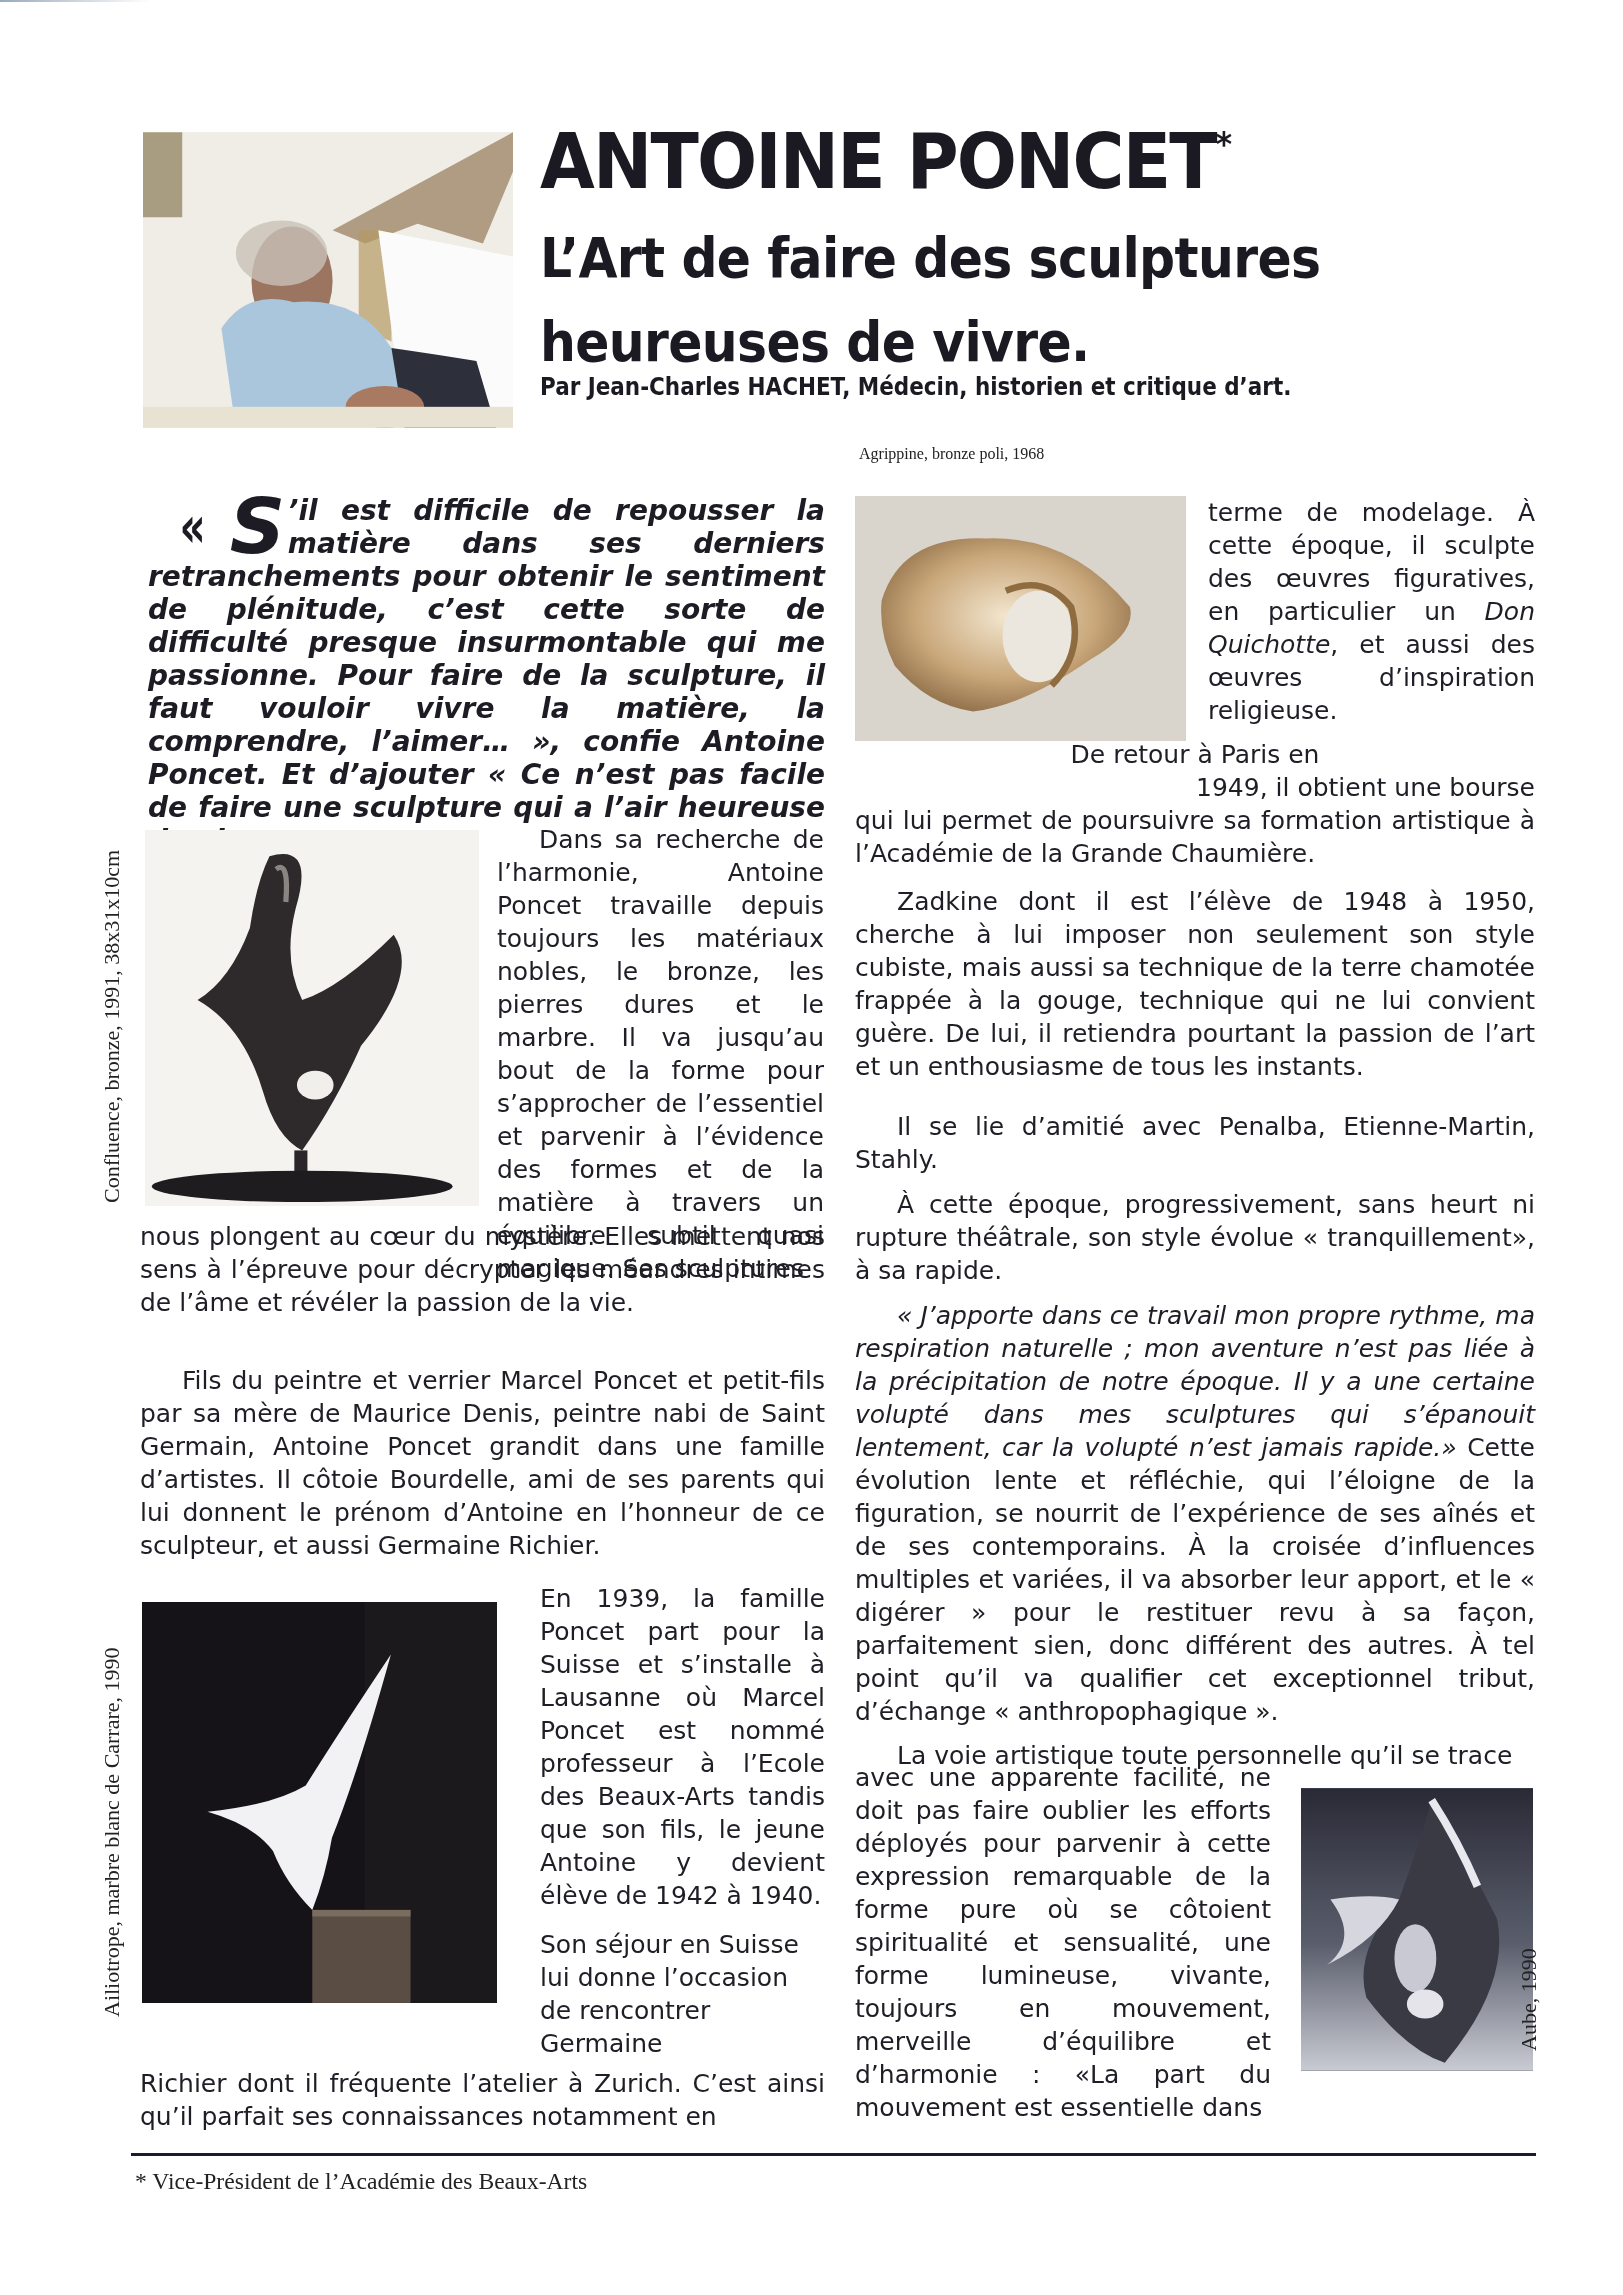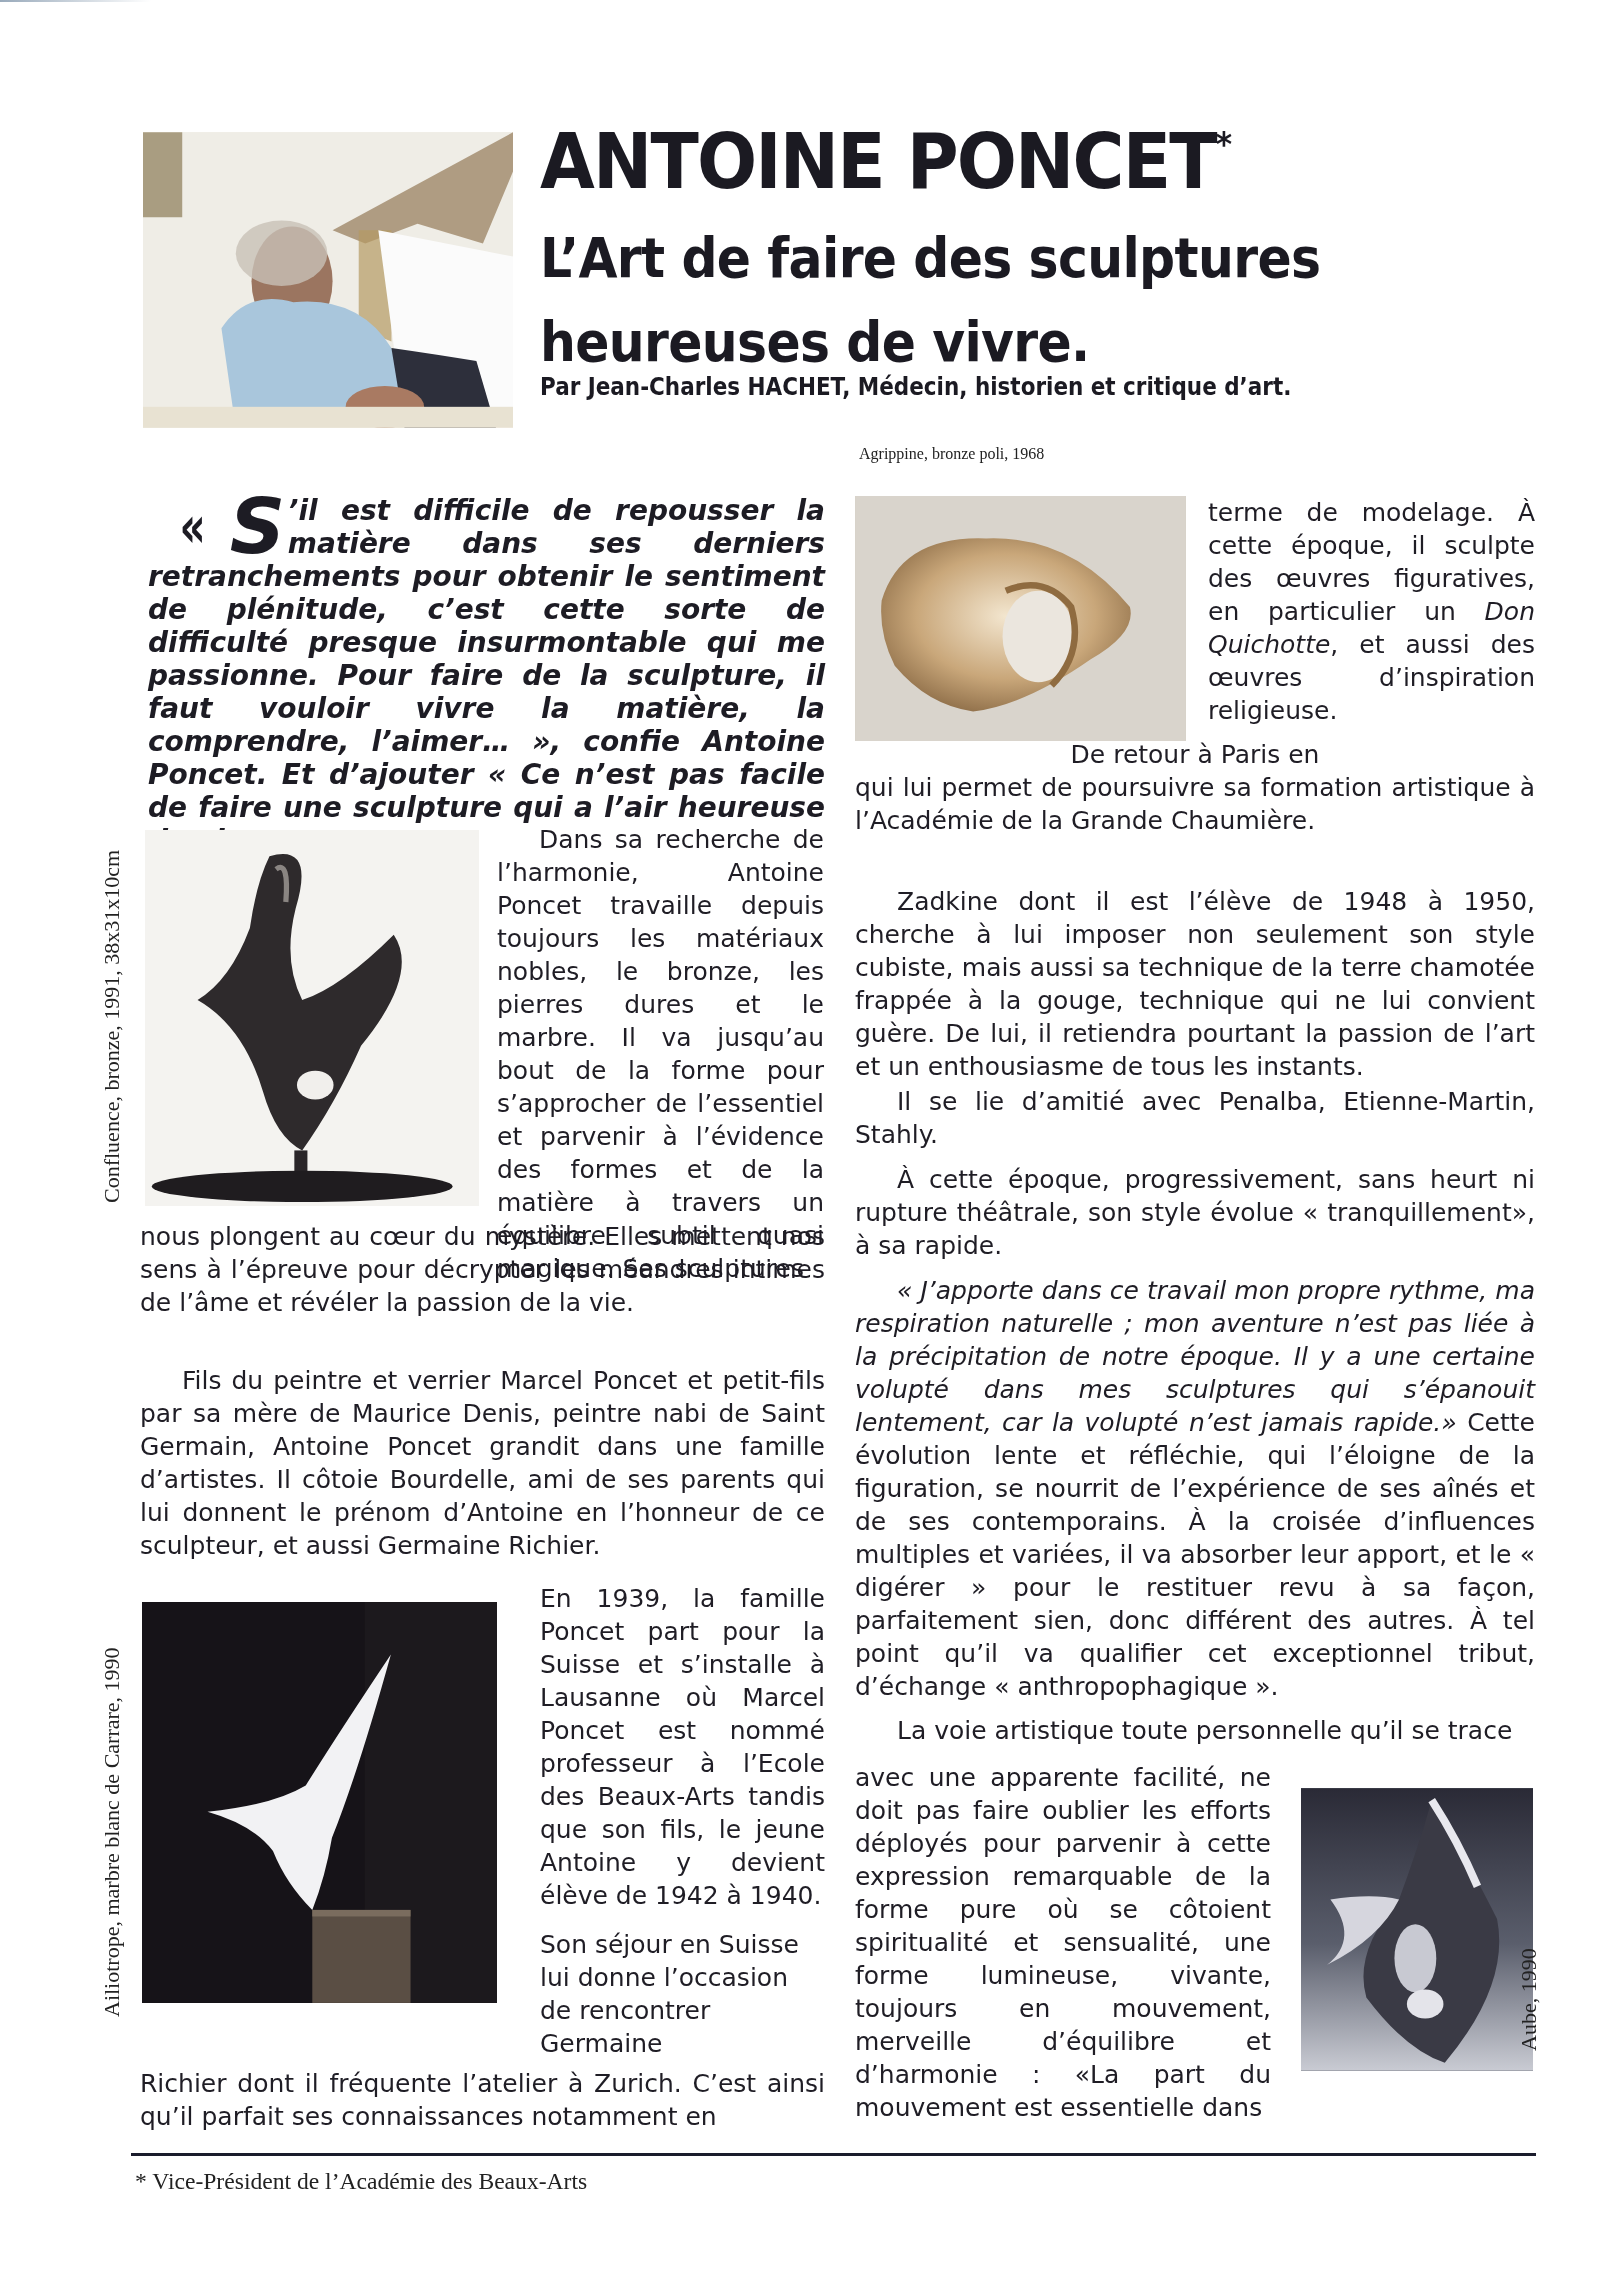--- a/index.html
+++ b/index.html
@@ -71,26 +71,27 @@
     <path d="M230,145 Q290,120 330,170 Q350,240 300,290" fill="none" stroke="#8f6b40" stroke-width="10"></path>
   </svg>
 </div>
 
 <div class="abs body" style="left:1208px;top:496px;width:327px;">
   <p><span>terme de modelage. À cette époque, il sculpte des œuvres figuratives, en particulier un </span><i>Don Quichotte</i><span>, et aussi des œuvres d’inspiration religieuse.</span></p>
 </div>
 
 <div class="abs body" style="left:855px;top:738px;width:680px;">
   <p style="text-align:center;">De retour à Paris en</p>
+  <p style="text-align:right;">1949, il obtient une bourse</p>
   <p>qui lui permet de poursuivre sa formation artistique à l’Académie de la Grande Chaumière.</p>
 </div>
 
 <div class="abs body" style="left:855px;top:885px;width:680px;">
   <p class="ind">Zadkine dont il est l’élève de 1948 à 1950, cherche à lui imposer non seulement son style cubiste, mais aussi sa technique de la terre chamotée frappée à la gouge, technique qui ne lui convient guère. De lui, il retiendra pourtant la passion de l’art et un enthousiasme de tous les instants.</p>
-  <p class="ind" style="margin-top:2px;">Il se lie d’amitié avec Penalba, Etienne-Martin, Stahly.</p>
+  <p class="ind" style="margin-top:27px;">Il se lie d’amitié avec Penalba, Etienne-Martin, Stahly.</p>
   <p class="ind" style="margin-top:11.8px;">À cette époque, progressivement, sans heurt ni rupture théâtrale, son style évolue « tranquillement», à sa rapide.</p>
   <p class="ind" style="margin-top:11.8px;"><i>« J’apporte dans ce travail mon propre rythme, ma respiration naturelle ; mon aventure n’est pas liée à la précipitation de notre époque. Il y a une certaine volupté dans mes sculptures qui s’épanouit lentement, car la volupté n’est jamais rapide.»</i><span> Cette évolution lente et réfléchie, qui l’éloigne de la figuration,  se nourrit de l’expérience de ses aînés et de ses contemporains. À la croisée d’influences multiples et variées, il va absorber leur apport, et le « digérer » pour le restituer revu à sa façon, parfaitement sien, donc différent des autres. À tel point qu’il va qualifier cet exceptionnel tribut, d’échange « anthropophagique ».</span></p>
   <p class="ind" style="margin-top:11.8px;text-align:left;">La voie artistique toute personnelle qu’il se trace</p>
 </div>
 
 <div class="abs body" style="left:855px;top:1761px;width:416px;">
   <p>avec une apparente facilité, ne doit pas faire oublier les efforts déployés pour parvenir à cette expression remarquable de la forme pure où se côtoient spiritualité et sensualité, une forme lumineuse, vivante, toujours en mouvement, merveille d’équilibre et d’harmonie : «La part du mouvement est essentielle dans</p>
 </div>
 
 <div class="photo" style="left:1301px;top:1788px;width:232px;height:283px;background:#555a66;">

